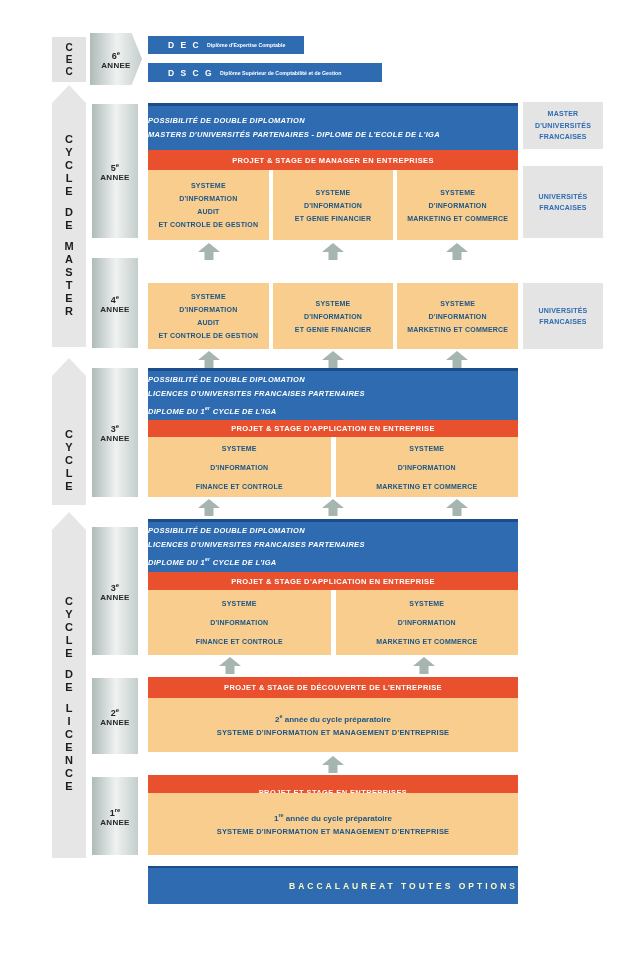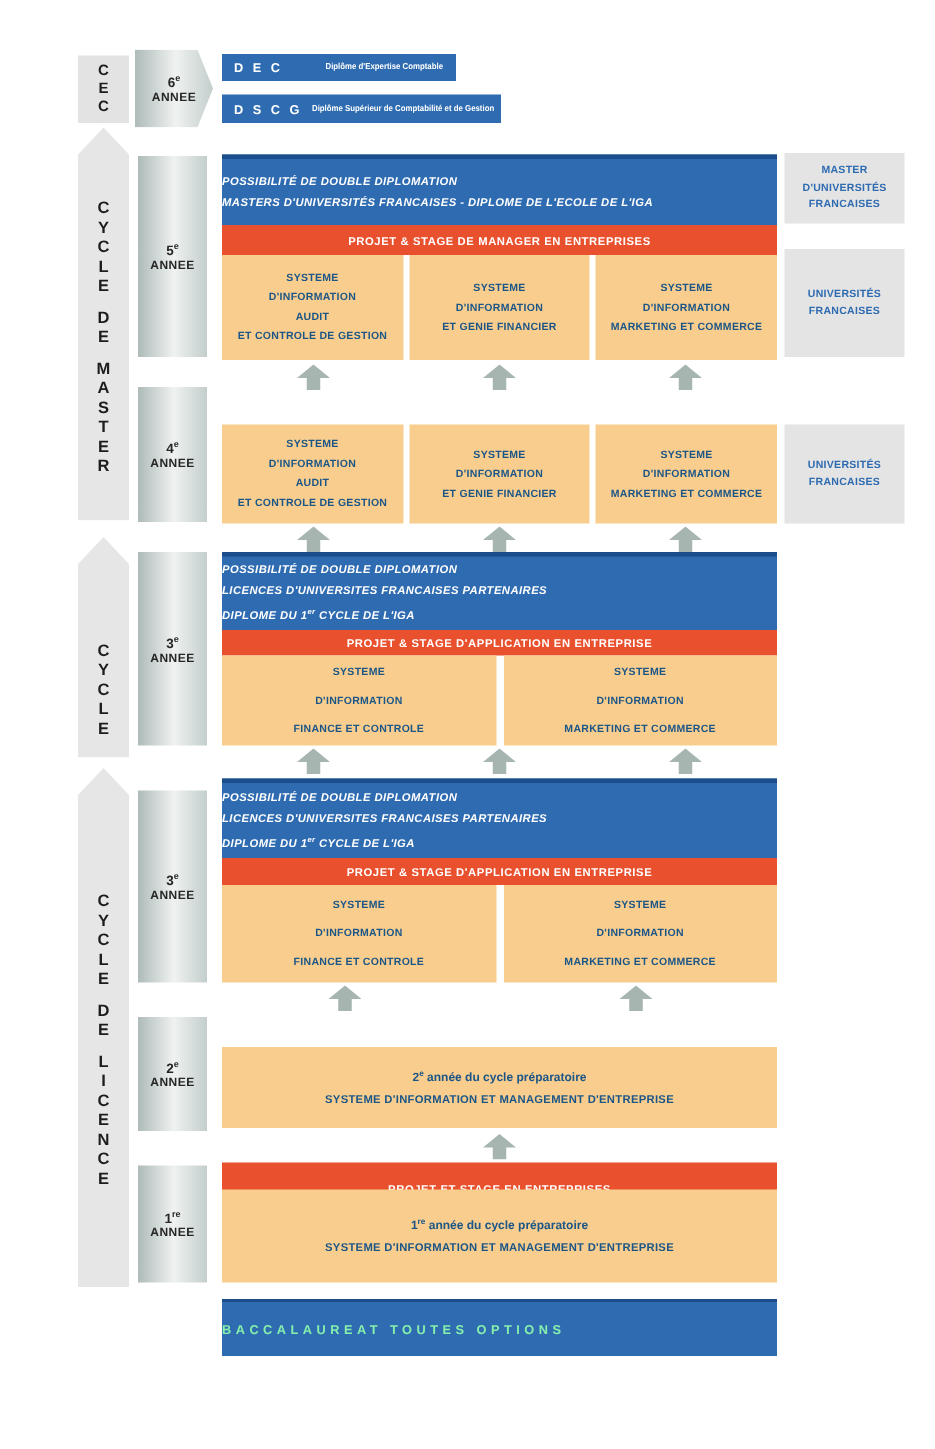--- a/index.html
+++ b/index.html
@@ -20,21 +20,21 @@
 
   
   .year{background:linear-gradient(to right,#aebbb9 0%,#eff2f1 52%,#c3cecc 100%);
         display:flex;flex-direction:column;align-items:center;justify-content:center;text-align:center;}
   .year .yr{font-size:9px;font-weight:bold;color:#262626;line-height:10px;}
   .year .yr sup{font-size:6px;}
   .year .yw{font-size:8px;font-weight:bold;color:#262626;letter-spacing:.3px;line-height:10px;}
   .year.pointed{clip-path:polygon(0 0,80% 0,100% 50%,80% 100%,0 100%);}
 
   
-  .dipbar{background:#2e6bb1;color:#fff;display:flex;align-items:center;padding-left:8px;justify-content:space-between;}
+  .dipbar{background:#2e6bb1;color:#fff;display:flex;align-items:center;padding-left:20px;}
   .dipbar .abbr{font-size:8.5px;font-weight:bold;letter-spacing:2px;white-space:nowrap;}
   .dipbar .lbl{font-size:5.8px;font-weight:bold;margin-left:6px;white-space:nowrap;
                transform:scaleX(.9);transform-origin:left center;}
 
   
   .bluehead{background:#2e6bb1;border-top:3px solid #1b4d8b;color:#fff;display:flex;flex-direction:column;
             align-items:flex-start;justify-content:center;text-align:center;font-style:italic;}
   .bluehead .hline{font-size:7.5px;font-weight:bold;letter-spacing:.3px;line-height:14px;white-space:nowrap;}
   .bluehead .hline sup{font-size:5px;}
 
@@ -58,21 +58,21 @@
   
   .graybox{background:#e4e4e4;display:flex;flex-direction:column;align-items:center;justify-content:center;text-align:center;}
   .graybox .gline{font-size:7px;font-weight:bold;color:#2e6bb1;line-height:11.5px;letter-spacing:.2px;}
 
   
   .uparrow{width:22px;height:17px;display:block;}
 
   
   .cursus{background:#e3231d;border-radius:9px;color:#fff;display:flex;align-items:center;justify-content:center;}
   .cursus span{font-size:14px;font-weight:bold;letter-spacing:.5px;}
-  .bacbar{background:#2e6bb1;border-top:2px solid #1b4d8b;color:#86efac;display:flex;align-items:center;justify-content:flex-start;}
+  .bacbar{background:#2e6bb1;border-top:2px solid #1b4d8b;color:#fef9c3;display:flex;align-items:center;justify-content:flex-end;}
   .bacbar span{font-size:8.5px;font-weight:bold;letter-spacing:3px;white-space:nowrap;}
 </style>
 </head>
 <body>
 
 <div class="canvas">
 
   <div class="abs cecbox" style="left:52px;top:37px;width:34px;height:45px;">
       <div class="vword">
         <div class="vch">C</div>
@@ -84,21 +84,21 @@
   <div class="abs year pointed" style="left:90px;top:33px;width:52px;height:52px;">
     <span class="yr"><span>6</span><sup>e</sup></span>
     <span class="yw">ANNEE</span>
   </div>
 
   <div class="abs dipbar" style="left:148px;top:36px;width:156px;height:18px;">
     <span class="abbr">D E C</span>
     <span class="lbl">Diplôme d'Expertise Comptable</span>
   </div>
 
-  <div class="abs dipbar" style="left:148px;top:63px;width:186px;height:19px;">
+  <div class="abs dipbar" style="left:148px;top:63px;width:234px;height:19px;">
     <span class="abbr">D S C G</span>
     <span class="lbl">Diplôme Supérieur de Comptabilité et de Gestion</span>
   </div>
 
   <div class="abs rail" style="left:52px;top:85px;width:34px;height:262px;">
       <div class="vword">
         <div class="vch">C</div>
         <div class="vch">Y</div>
         <div class="vch">C</div>
         <div class="vch">L</div>
@@ -118,21 +118,21 @@
       </div>
     </div>
 
   <div class="abs year" style="left:92px;top:104px;width:46px;height:134px;">
     <span class="yr"><span>5</span><sup>e</sup></span>
     <span class="yw">ANNEE</span>
   </div>
 
   <div class="abs bluehead" style="left:148px;top:103px;width:370px;height:47px;">
     <div class="hline">POSSIBILITÉ DE DOUBLE DIPLOMATION</div>
-    <div class="hline">MASTERS D'UNIVERSITÉS FRANCAISES  -  DIPLOME DE L'ECOLE DE L'IGA</div>
+    <div class="hline">MASTERS D'UNIVERSITÉS PARTENAIRES  -  DIPLOME DE L'ECOLE DE L'IGA</div>
   </div>
 
   <div class="abs stagebar" style="left:148px;top:150px;width:370px;height:20px;">
     <span>PROJET &amp; STAGE DE MANAGER EN ENTREPRISES</span>
   </div>
 
   <div class="abs progrow gap4" style="left:148px;top:170px;width:370px;height:70px;">
     <div class="progbox lh13">
       <div class="pline">SYSTEME</div>
       <div class="pline">D'INFORMATION</div>
@@ -316,20 +316,23 @@
     </svg>
   <svg class="abs uparrow" style="left:413px;top:657px;" viewBox="0 0 22 17">
       <path d="M11 0 L22 9 L15.5 9 L15.5 17 L6.5 17 L6.5 9 L0 9 Z" fill="#a6b5af"></path>
     </svg>
 
   <div class="abs year" style="left:92px;top:678px;width:46px;height:76px;">
     <span class="yr"><span>2</span><sup>e</sup></span>
     <span class="yw">ANNEE</span>
   </div>
 
+  <div class="abs stagebar" style="left:148px;top:677px;width:370px;height:21px;">
+    <span>PROJET &amp; STAGE DE DÉCOUVERTE DE L'ENTREPRISE</span>
+  </div>
 
   <div class="abs prepbox" style="left:148px;top:698px;width:370px;height:54px;">
     <div class="prep1"><span>2</span><sup>e</sup><span> année du cycle préparatoire</span></div>
     <div class="prep2">SYSTEME D'INFORMATION ET MANAGEMENT D'ENTREPRISE</div>
   </div>
 
   <svg class="abs uparrow" style="left:322px;top:756px;" viewBox="0 0 22 17">
       <path d="M11 0 L22 9 L15.5 9 L15.5 17 L6.5 17 L6.5 9 L0 9 Z" fill="#a6b5af"></path>
     </svg>
 

